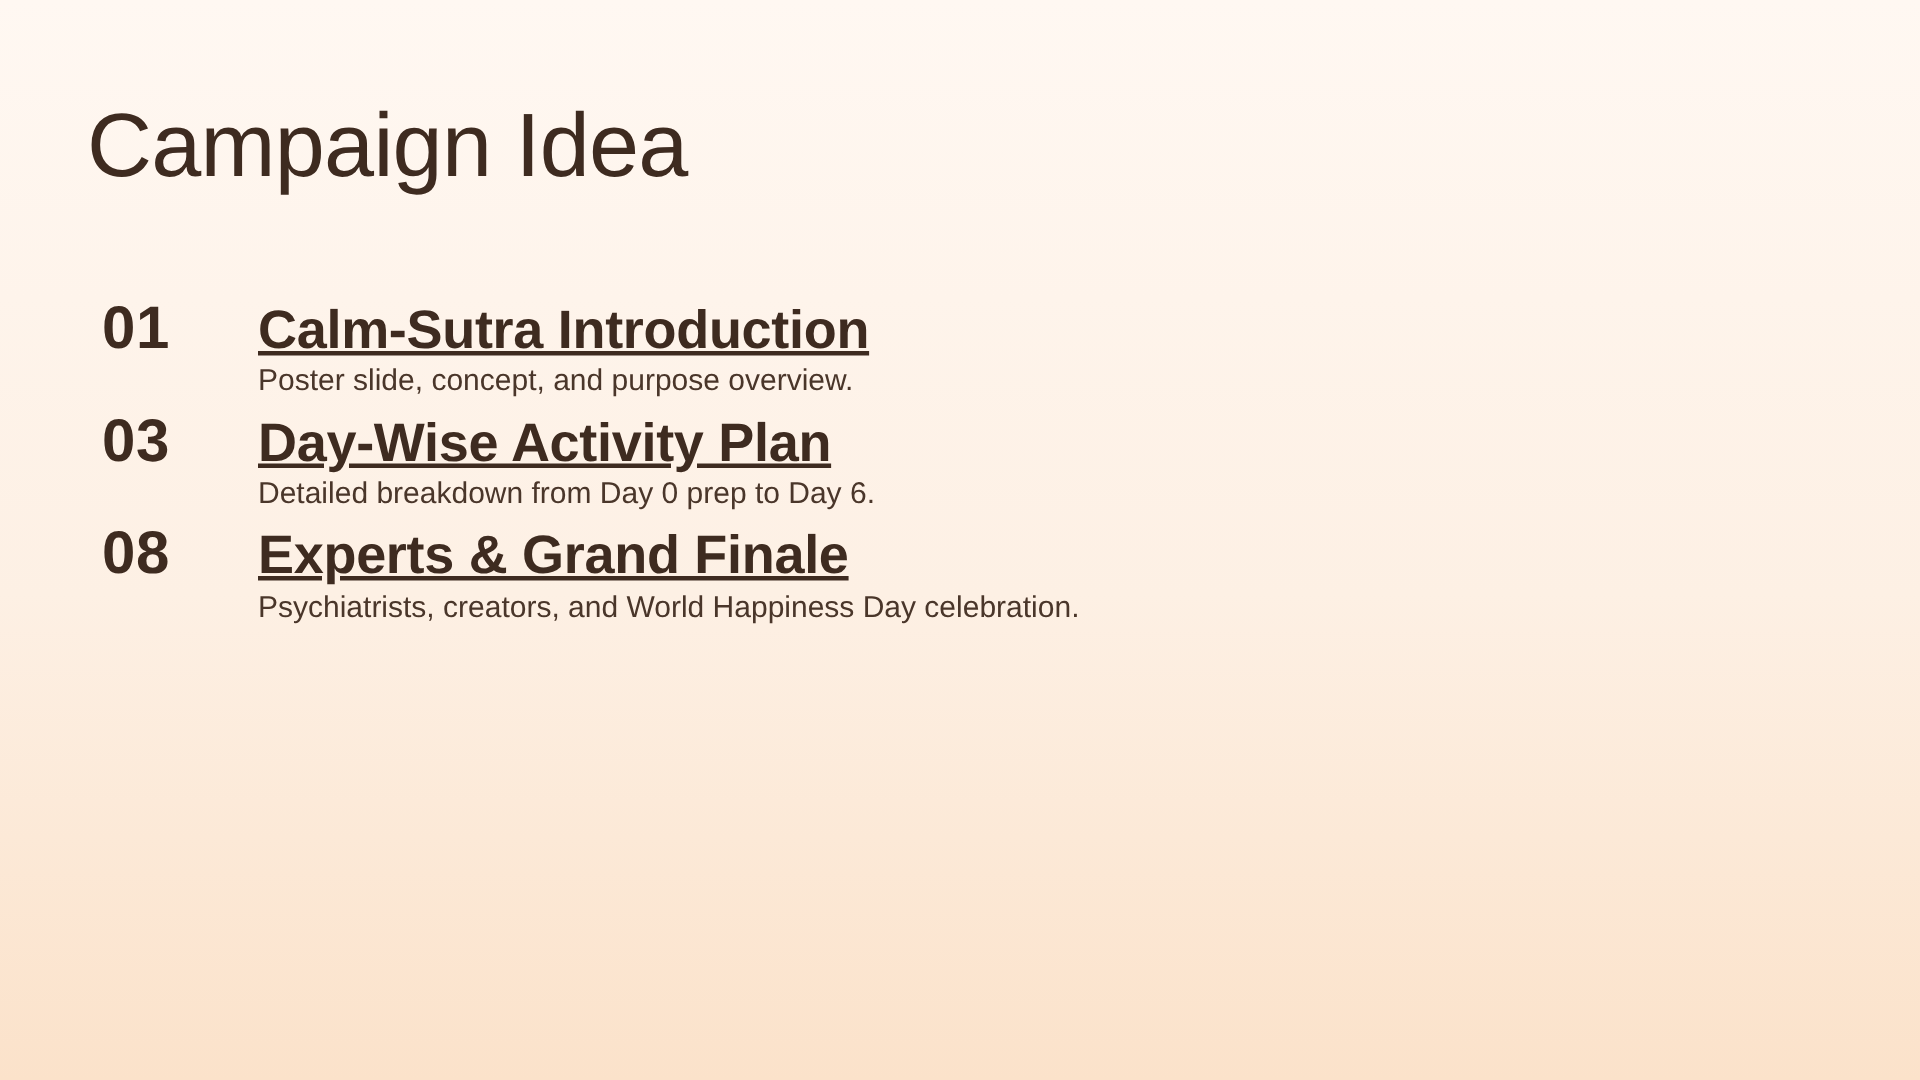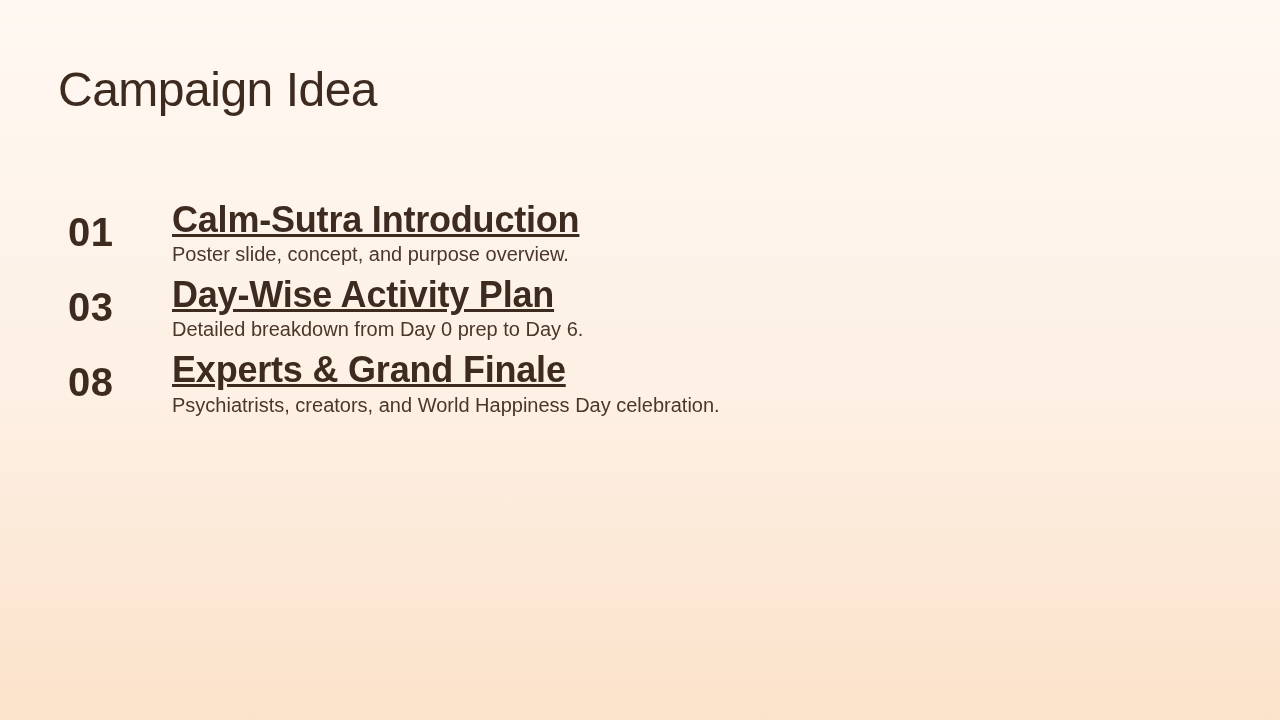--- a/index.html
+++ b/index.html
@@ -16,37 +16,37 @@
     position: relative;
     width: 1280px;
     height: 720px;
     background: linear-gradient(180deg, #FFF8F2 0%, #FDF0E4 55%, #FBE2CA 100%);
     box-sizing: border-box;
   }
   .slide-title {
     position: absolute;
     left: 58px;
     top: 48px;
-    font-size: 48px;
+    font-size: 60px;
     line-height: 1.05;
     font-weight: 400;
     letter-spacing: -0.5px;
     color: #3E2B20;
     white-space: nowrap;
     margin-top: 17px;
   }
   .agenda {
     position: absolute;
     left: 68px;
     top: 196px;
     width: 1150px;
   }
   .agenda-item {
     display: flex;
-    align-items: center;
+    align-items: flex-start;
     margin-bottom: 4px;
   }
   .item-number {
     width: 104px;
     flex: 0 0 104px;
     font-size: 40px;
     font-weight: 700;
     color: #3E2B20;
     line-height: 1.15;
     letter-spacing: 0.5px;

